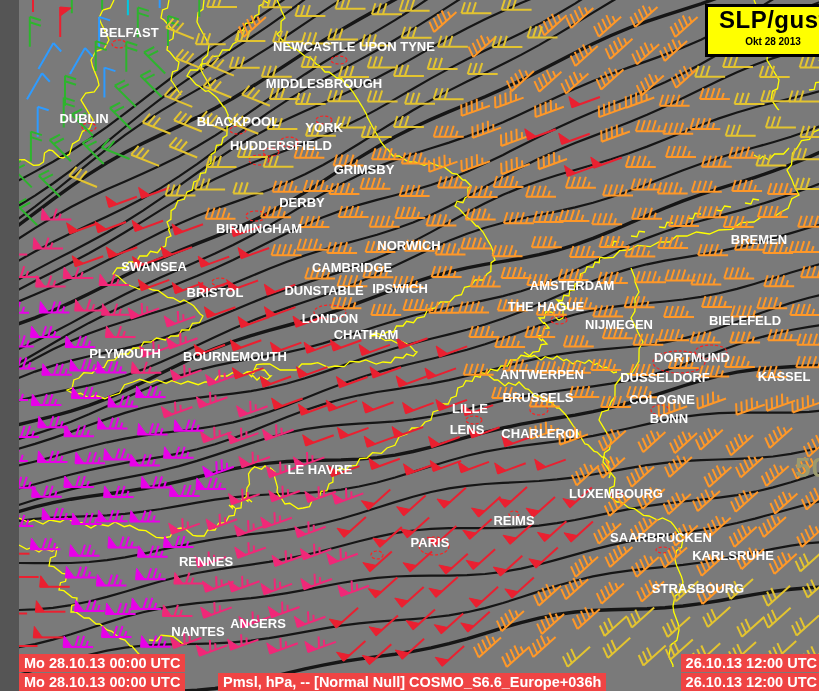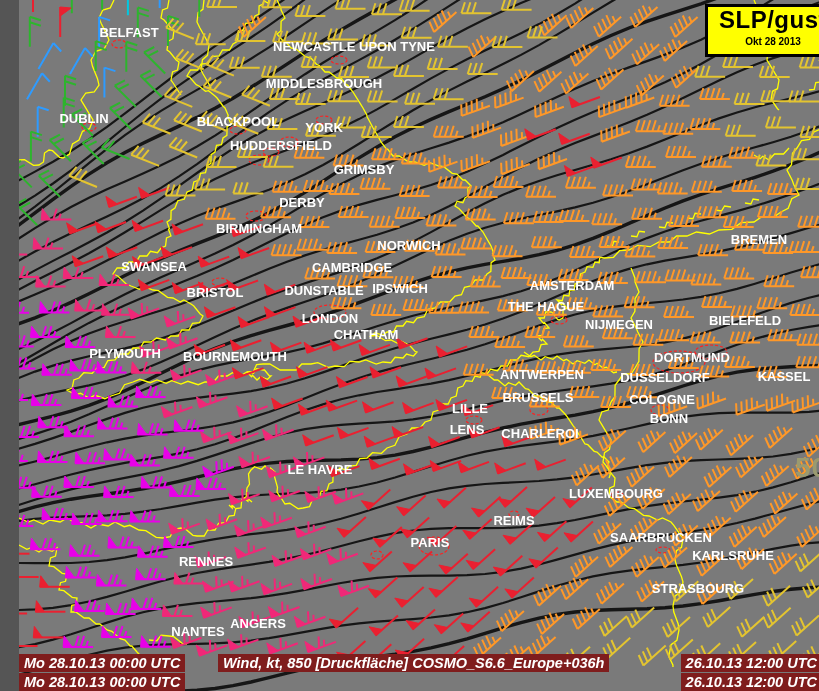--- a/index.html
+++ b/index.html
@@ -19,21 +19,21 @@
   #legend .t2{font-size:10px;font-weight:bold;line-height:19px;}
   
   #label50{
     position:absolute;left:776px;top:452px;color:#9a9a70;
     font-size:28px;font-weight:bold;letter-spacing:1px;
   }
   
   .frow{position:absolute;left:0;width:819px;height:18px;font-size:14.5px;
         font-weight:bold;color:#fff;white-space:nowrap;}
   .frow .seg{position:absolute;top:0;height:18px;line-height:18px;
-             background:#7f1d1d;padding:0 5px;font-style:italic;}
+             background:#ef4444;padding:0 5px;}
   .frow .seg.l{left:0;}
   .frow .seg.c{left:199px;}
   .frow .seg.r{right:16px;}
   #frow1{top:654px;}
   #frow2{top:673px;}
 </style>
 </head>
 <body>
 
 <div id="screen">
@@ -2017,20 +2017,20 @@
 
   <div id="label50">50</div>
 
   <div id="legend">
     <div class="t1">SLP/gust</div>
     <div class="t2">Okt 28 2013</div>
   </div>
 
   <div id="frow1" class="frow">
     <span class="seg l">Mo 28.10.13 00:00 UTC</span>
-    <span class="seg c">Wind, kt, 850 [Druckfläche] COSMO_S6.6_Europe+036h</span>
     <span class="seg r">26.10.13 12:00 UTC</span>
   </div>
   <div id="frow2" class="frow">
     <span class="seg l">Mo 28.10.13 00:00 UTC</span>
+    <span class="seg c">Pmsl, hPa, -- [Normal Null] COSMO_S6.6_Europe+036h</span>
     <span class="seg r">26.10.13 12:00 UTC</span>
   </div>
 </div>
 
 </body></html>

